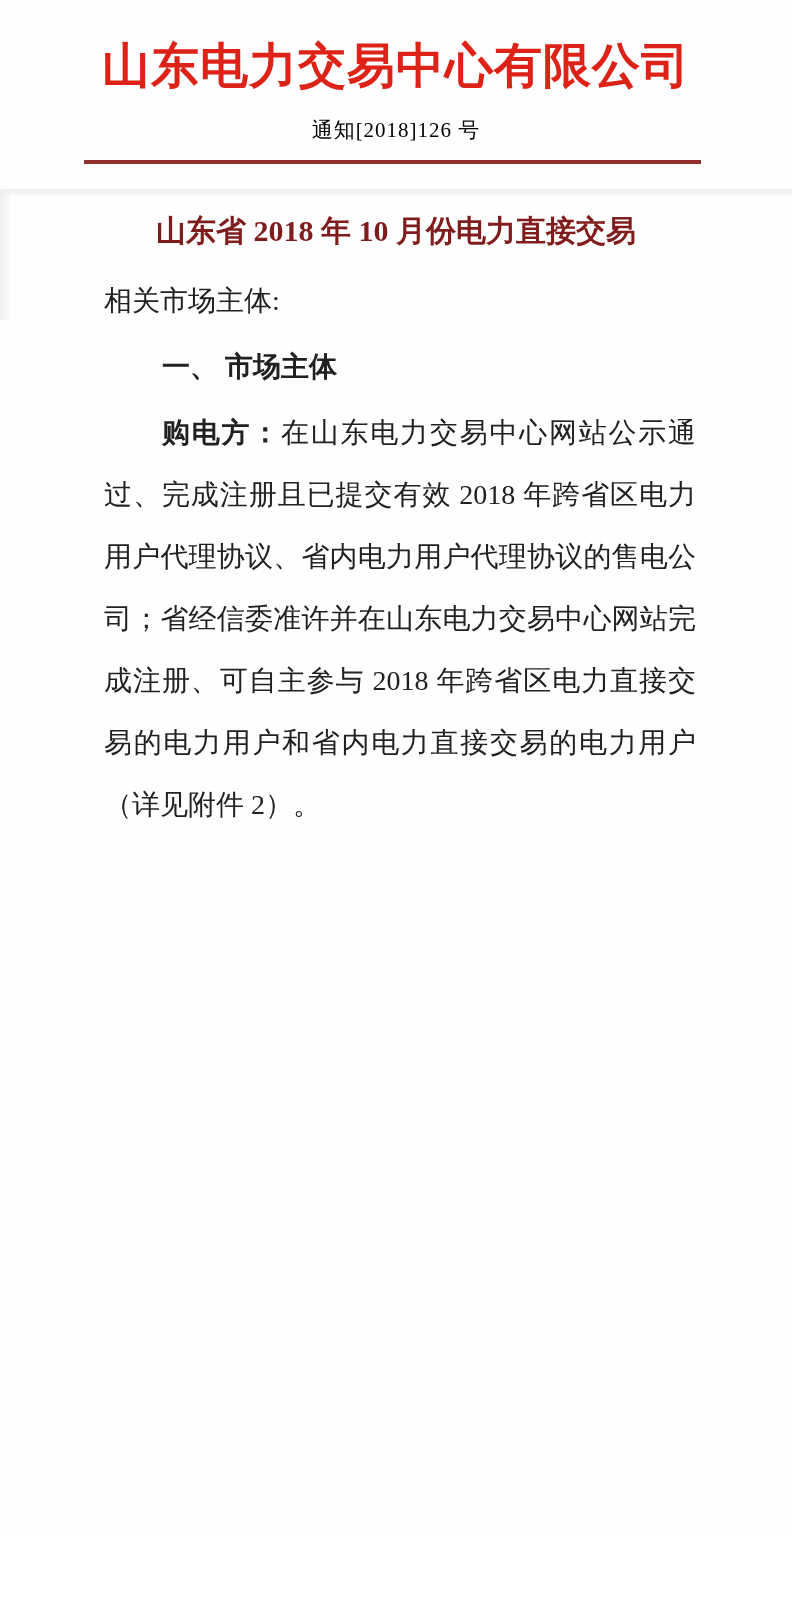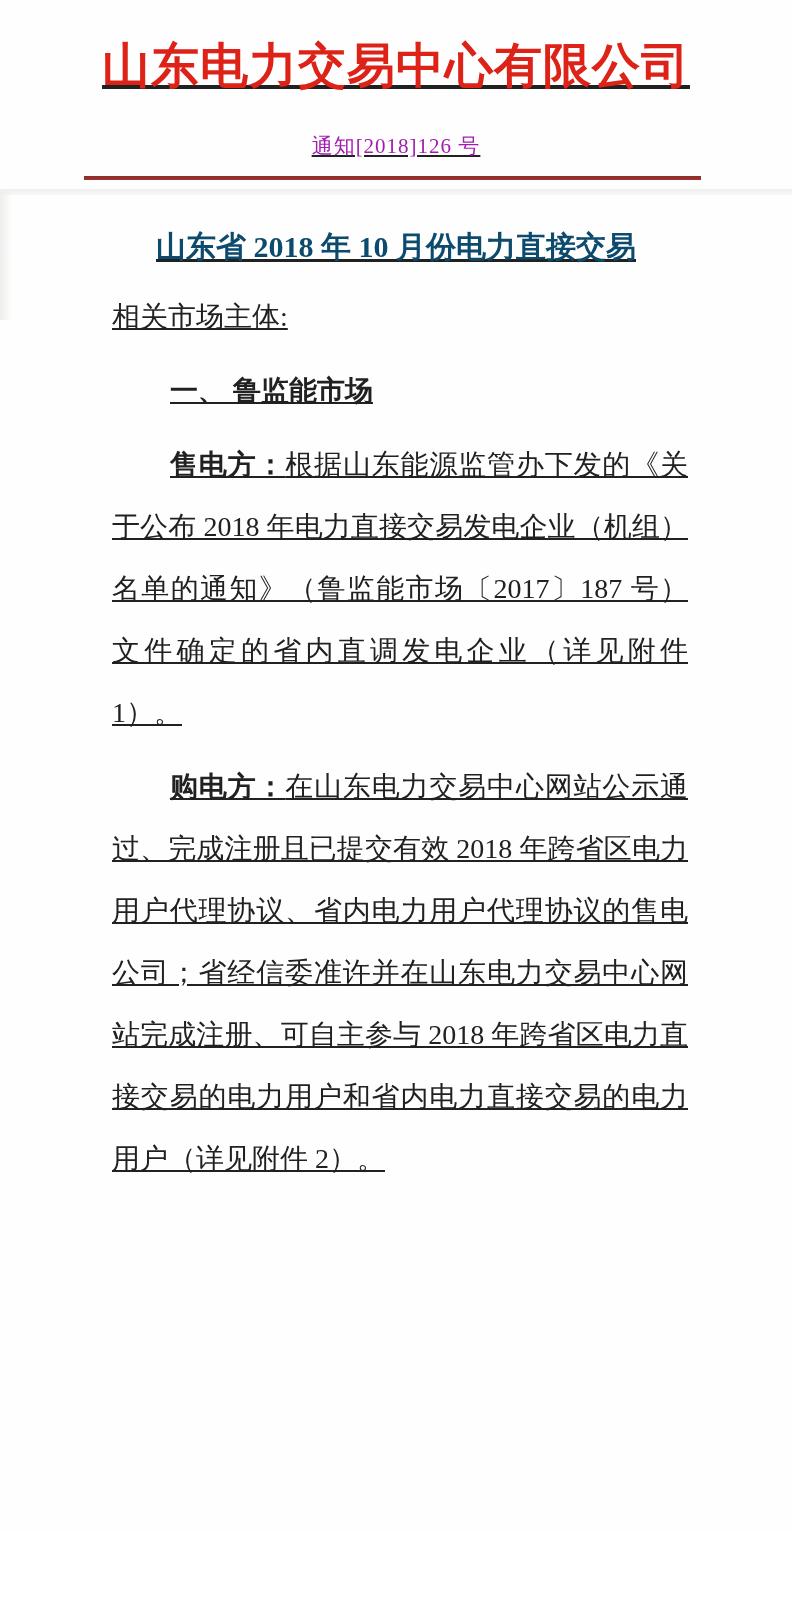--- a/index.html
+++ b/index.html
@@ -9,21 +9,20 @@
   }
   .page {
     position: relative;
     width: 792px;
     height: 1532px;
     margin: 0 auto;
     background: #fefefe;
     overflow: hidden;
     font-family: "Liberation Serif", "DejaVu Serif", serif;
     color: var(--text, #222);
-    text-decoration: underline;
   }
   
   .scan-seam {
     position: absolute;
     left: 0; top: 189px;
     width: 100%; height: 6px;
     background: linear-gradient(#ecebe8, #f7f6f4);
     opacity: .8;
   }
   .scan-edge {
@@ -36,52 +35,52 @@
     margin: 0;
     padding-top: 30px;
     font-size: 48px;
     line-height: 72px;
     font-weight: 700;
     text-align: center;
     letter-spacing: 1px;
     color: var(--letterhead-red, #dd2318);
   }
   .notice-no {
-    margin-top: 30px;
+    margin-top: 14px;
     font-size: 21px;
     line-height: 28px;
     text-align: center;
     letter-spacing: 1px;
-    color: #a21caf;
+    color: #000000;
   }
   .red-rule {
     margin: 16px 0 0 84px;
     width: 617px;
     height: 4px;
     background: linear-gradient(#8d2c28, var(--rule-red, #9a3431));
     border: 0;
   }
   .doc-title {
     margin: 44px 0 0 0;
     font-size: 30px;
     line-height: 46px;
     font-weight: 700;
     text-align: center;
-    color: #0c4a6e;
+    color: #7f1d1d;
   }
   .doc-title .line { display: block; }
   .doc-body {
     margin: 16px 92px 0 100px;
     font-size: 28px;
     line-height: 62px;
     text-align: justify;
     text-justify: inter-ideograph;
     color: #212121;
   }
-  .para { margin: 12px; }
+  .para { margin: 4px; }
   .para.indent { text-indent: 58px; }
   .b { font-weight: 700; }
 </style>
 </head>
 <body>
 
 <div class="page">
   <div class="scan-seam"></div>
   <div class="scan-edge"></div>
 
@@ -90,17 +89,16 @@
   <div class="notice-no">通知[2018]126 号</div>
 
   <hr class="red-rule">
 
   <h2 class="doc-title">
     <span class="line">山东省 2018 年 10 月份电力直接交易</span>
   </h2>
 
   <div class="doc-body">
       <p class="para"><span>相关市场主体:</span></p>
-      <p class="para indent"><span class="b">一、 鲁监能市场</span></p>
-      <p class="para indent"><span class="b">售电方：</span><span>根据山东能源监管办下发的《关于公布 2018 年电力直接交易发电企业（机组）名单的通知》（鲁监能市场〔2017〕187 号）文件确定的省内直调发电企业（详见附件 1）。</span></p>
+      <p class="para indent"><span class="b">一、 市场主体</span></p>
       <p class="para indent"><span class="b">购电方：</span><span>在山东电力交易中心网站公示通过、完成注册且已提交有效 2018 年跨省区电力用户代理协议、省内电力用户代理协议的售电公司；省经信委准许并在山东电力交易中心网站完成注册、可自主参与 2018 年跨省区电力直接交易的电力用户和省内电力直接交易的电力用户（详见附件 2）。</span></p>
     </div>
 </div>
 
 </body></html>

